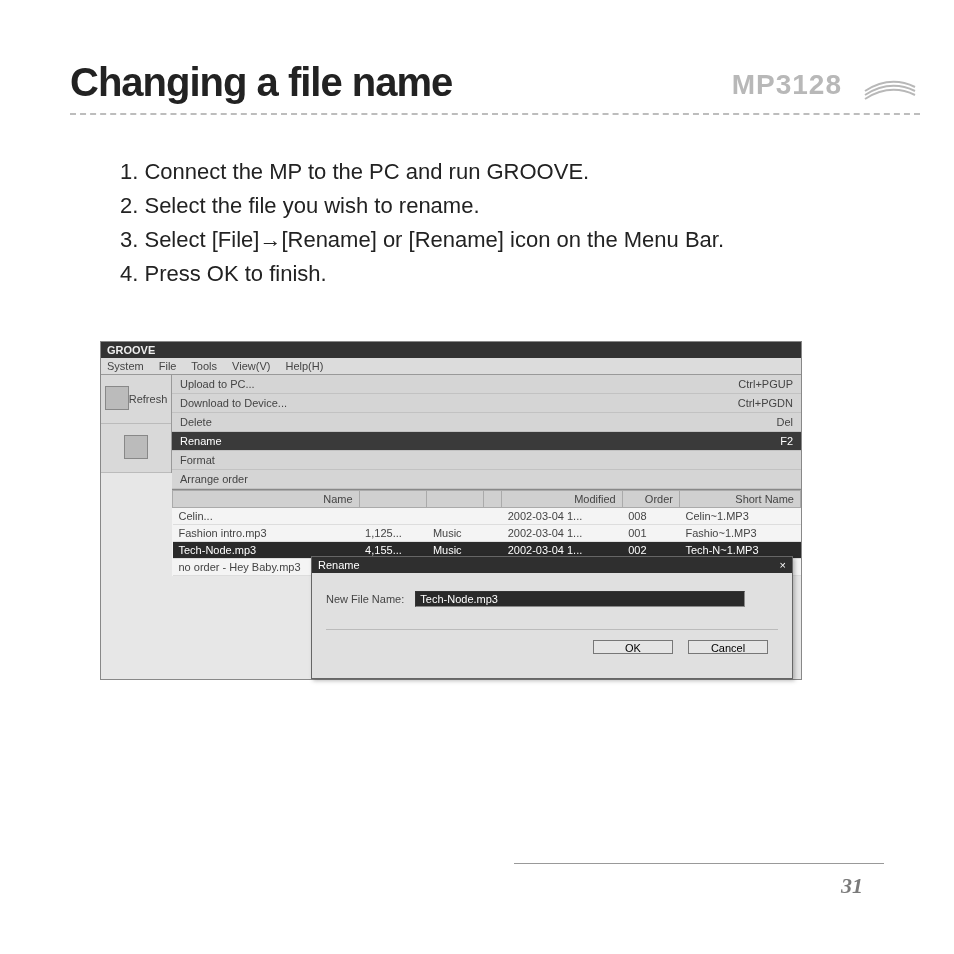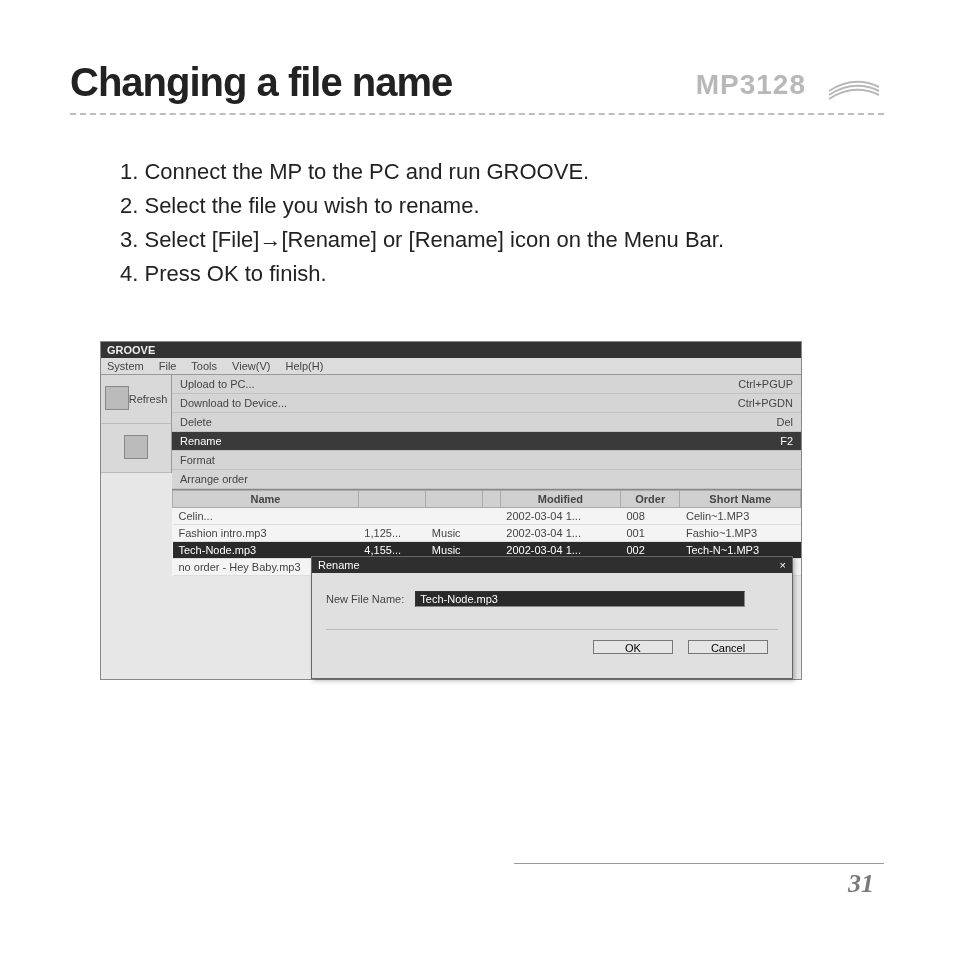--- a/index.html
+++ b/index.html
@@ -1,17 +1,17 @@
 <!DOCTYPE html>
 <html><head>
 <meta charset="utf-8">
 <style>
   html,body{margin:0;padding:0;background:#fff;}
   body{width:954px;height:954px;font-family:Arial,Helvetica,sans-serif;position:relative;color:#222;}
-  .page{box-sizing:border-box;padding:60px 70px 40px 70px;position:relative;height:100%;}
+  .page{box-sizing:border-box;padding:60px 34px 40px 70px;position:relative;height:100%;}
   .header-row{display:flex;align-items:flex-end;justify-content:space-between;margin-bottom:8px;}
   .title{font-family:"Arial Black",Arial,Helvetica,sans-serif;font-size:40px;font-weight:900;letter-spacing:-1px;}
   .model{font-size:28px;font-weight:900;color:#b8b8b8;letter-spacing:1px;margin-left:28px;}
   .logo{width:60px;height:40px;margin-left:18px;}
   .dashed{border:none;border-top:2px dashed #bdbdbd;margin:0 0 40px 0;}
   .steps{padding-left:50px;font-size:22px;line-height:1.55;}
   .screenshot{margin:50px 0 0 30px;width:700px;border:1px solid #888;font-family:Tahoma,Arial,sans-serif;font-size:11px;color:#444;filter:grayscale(1) blur(0.3px);background:#e7e7e7;}
   .sc-titlebar{background:#333;color:#eee;padding:2px 6px;font-weight:bold;}
   .sc-menubar{background:#dcdcdc;padding:2px 6px;border-bottom:1px solid #999;}
   .sc-menubar span{margin-right:12px;}
@@ -22,31 +22,31 @@
   .sc-main{flex:1;}
   .dropdown{background:#d5d5d5;border-bottom:1px solid #888;}
   .dropdown table{width:100%;border-collapse:collapse;}
   .dropdown td{padding:3px 8px;border-bottom:1px solid #c2c2c2;}
   .dropdown tr.hl td{background:#3a3a3a;color:#fff;}
   .icon-row{display:flex;gap:30px;padding:6px 12px;background:#e3e3e3;border-bottom:1px solid #aaa;}
   .icon-row .ibtn{display:flex;flex-direction:column;align-items:center;width:42px;}
   .icon-row .ibtn .ic{width:24px;height:24px;background:#c8c8c8;border:1px solid #888;margin-bottom:2px;}
   .filelist{background:#f4f4f4;}
   .filelist table{width:100%;border-collapse:collapse;}
-  .filelist th{background:#d0d0d0;text-align:center;padding:2px 6px;border:1px solid #aaa;font-weight:bold;}
+  .filelist th{background:#d0d0d0;text-align:right;padding:2px 6px;border:1px solid #aaa;font-weight:normal;}
   .filelist td{padding:2px 6px;border-bottom:1px solid #ddd;}
   .filelist tr.sel td{background:#2a2a2a;color:#fff;}
   .sc-dialog{position:relative;margin:-20px 0 0 210px;width:480px;border:1px solid #666;background:#e0e0e0;box-shadow:2px 2px 4px rgba(0,0,0,.25);}
   .dlg-title{background:#2f2f2f;color:#fff;padding:2px 6px;display:flex;justify-content:space-between;}
   .dlg-body{padding:18px 14px 10px 14px;}
   .dlg-body label{margin-right:8px;}
   .dlg-input{background:#2a2a2a;color:#fff;border:1px inset #888;padding:1px 4px;width:320px;font-size:11px;}
   .dlg-buttons{border-top:1px solid #bbb;margin-top:22px;padding:10px 10px 14px 0;text-align:right;}
   .dlg-buttons button{width:80px;height:14px;margin-left:12px;background:#e5e5e5;border:1px solid #777;font-size:11px;}
-  .page-no{position:absolute;bottom:55px;right:80px;font-size:26px;font-style:italic;font-weight:bold;color:#7a7a7a;font-family:Georgia,serif;}
+  .page-no{position:absolute;bottom:55px;right:91px;font-size:22px;font-style:italic;font-weight:bold;color:#7a7a7a;font-family:Georgia,serif;}
   .page-no-rule{position:absolute;bottom:90px;right:70px;width:370px;border-top:1px solid #999;}
 </style>
 </head>
 <body>
 
 <div class="page">
   <div class="header-row">
     <div class="title">Changing a file name</div>
     <div style="display:flex;align-items:center;">
       <div class="model">MP3128</div>

